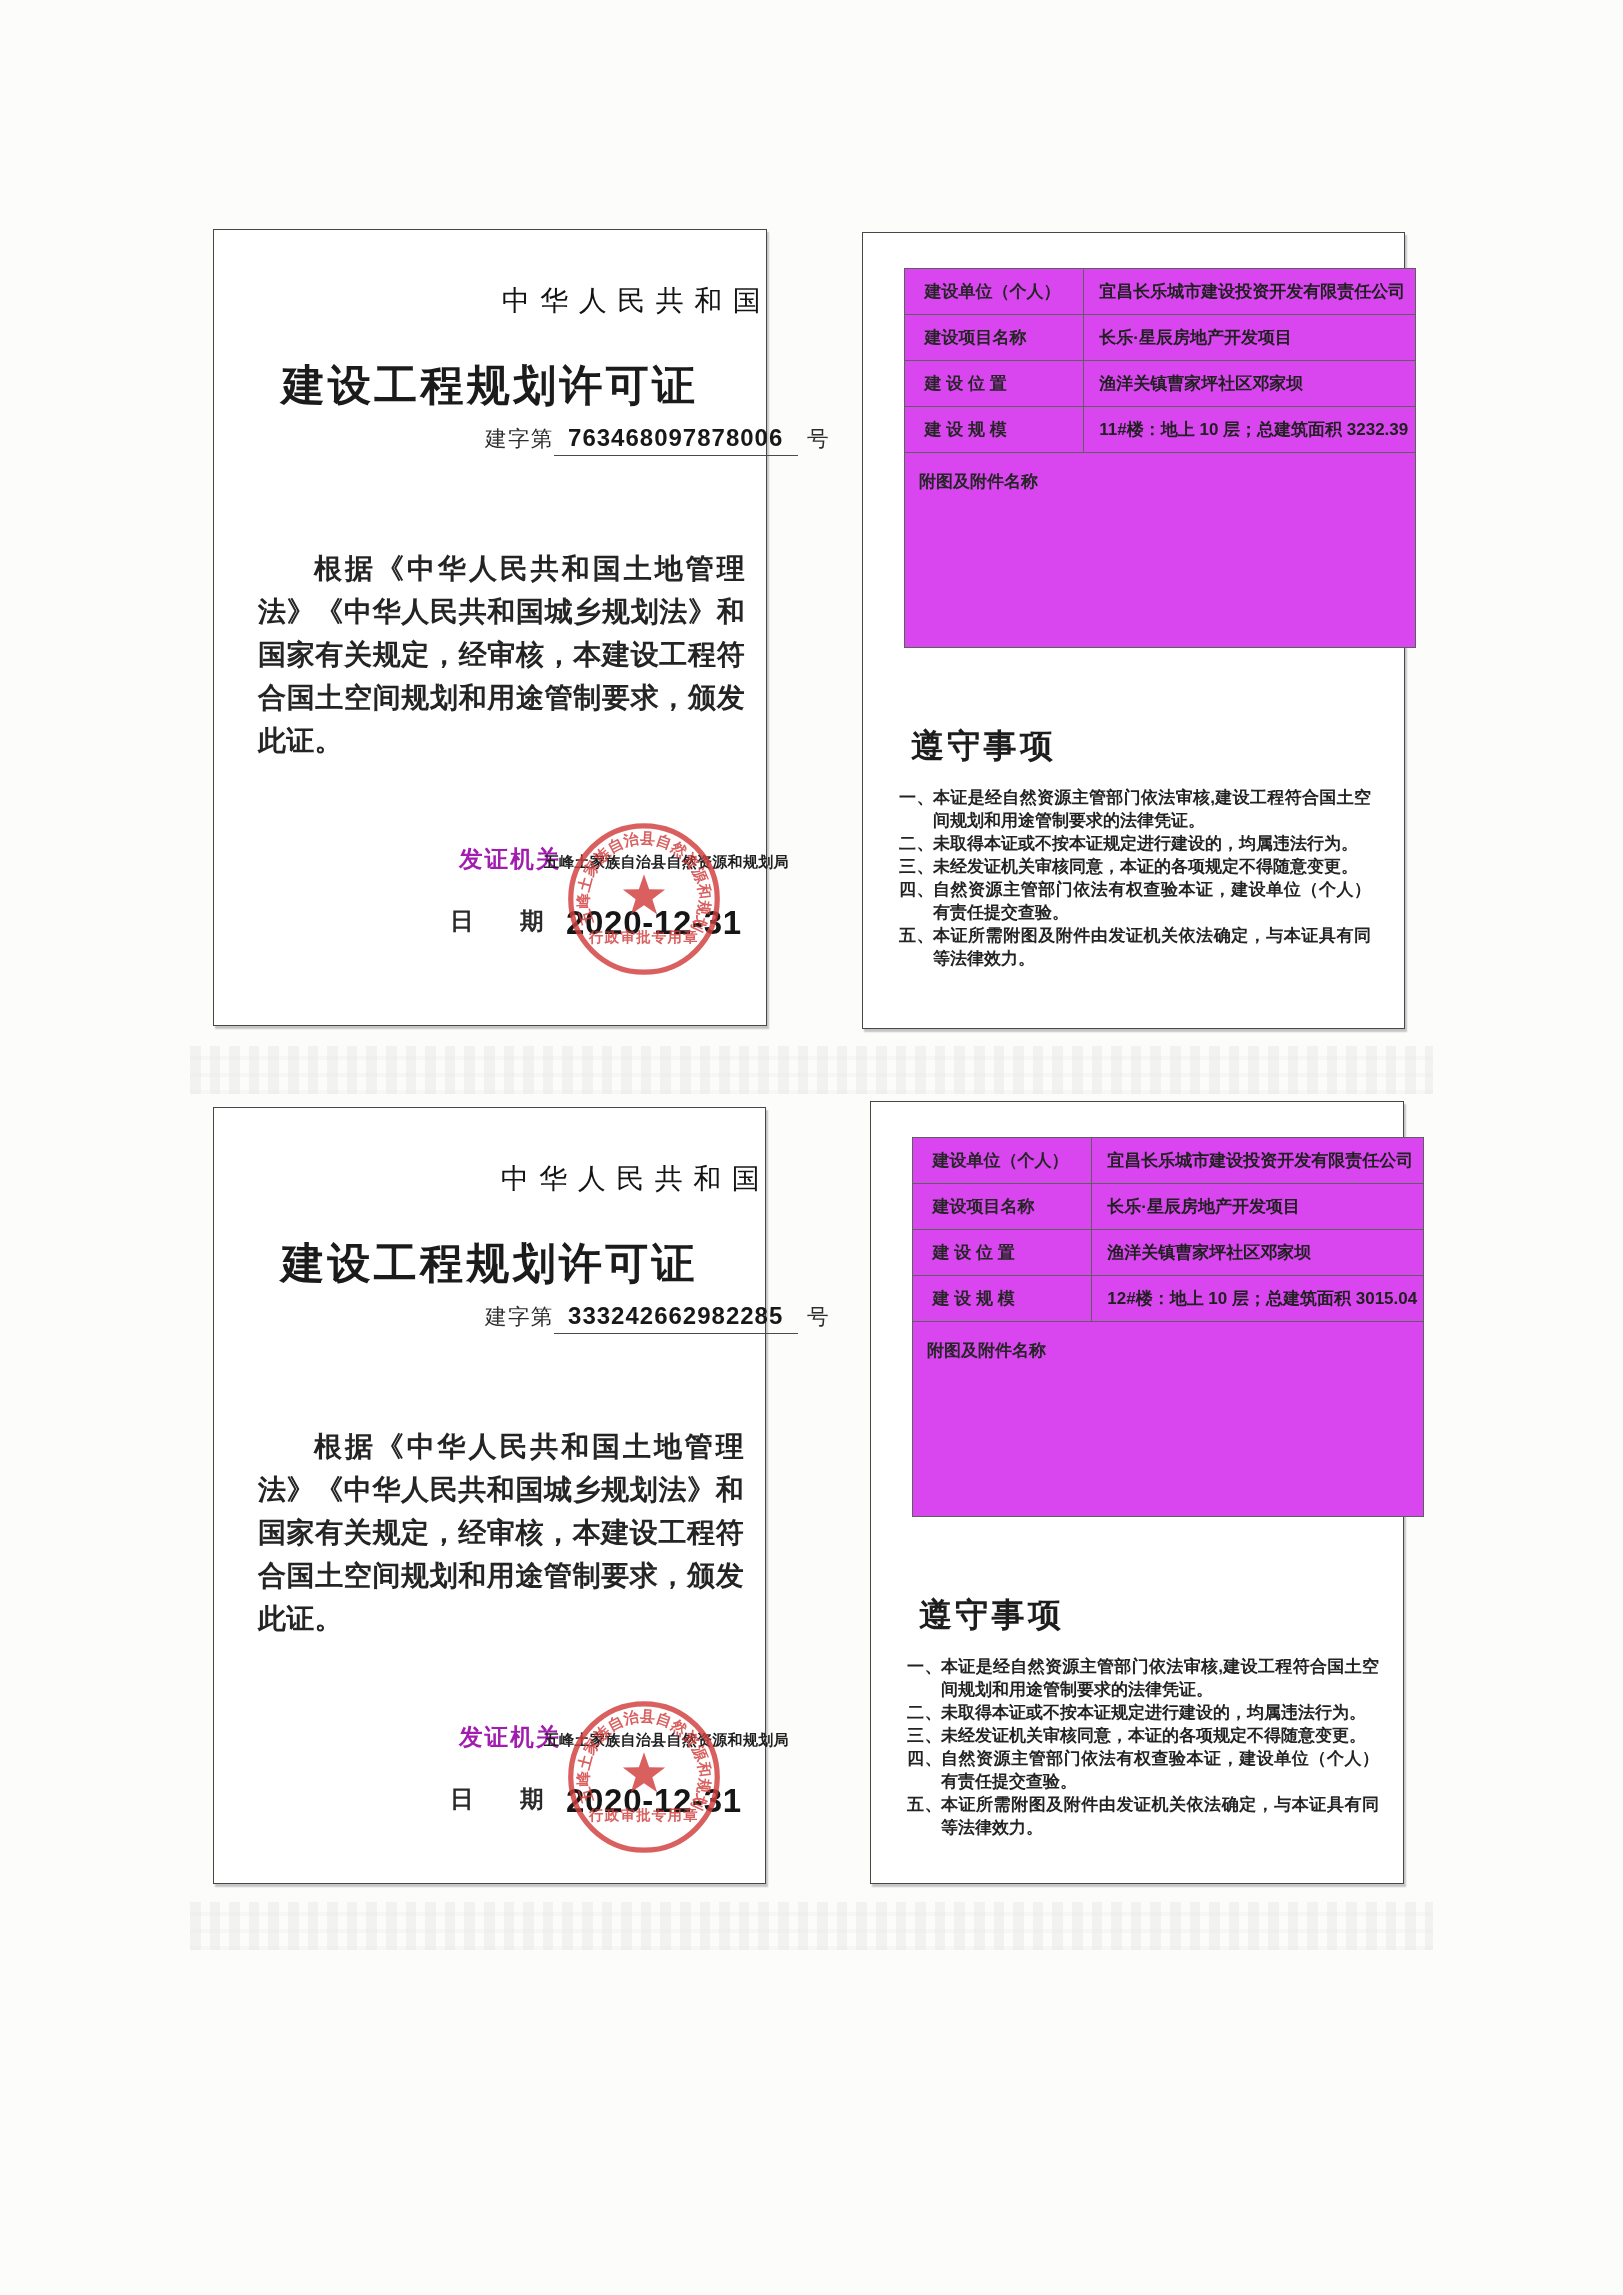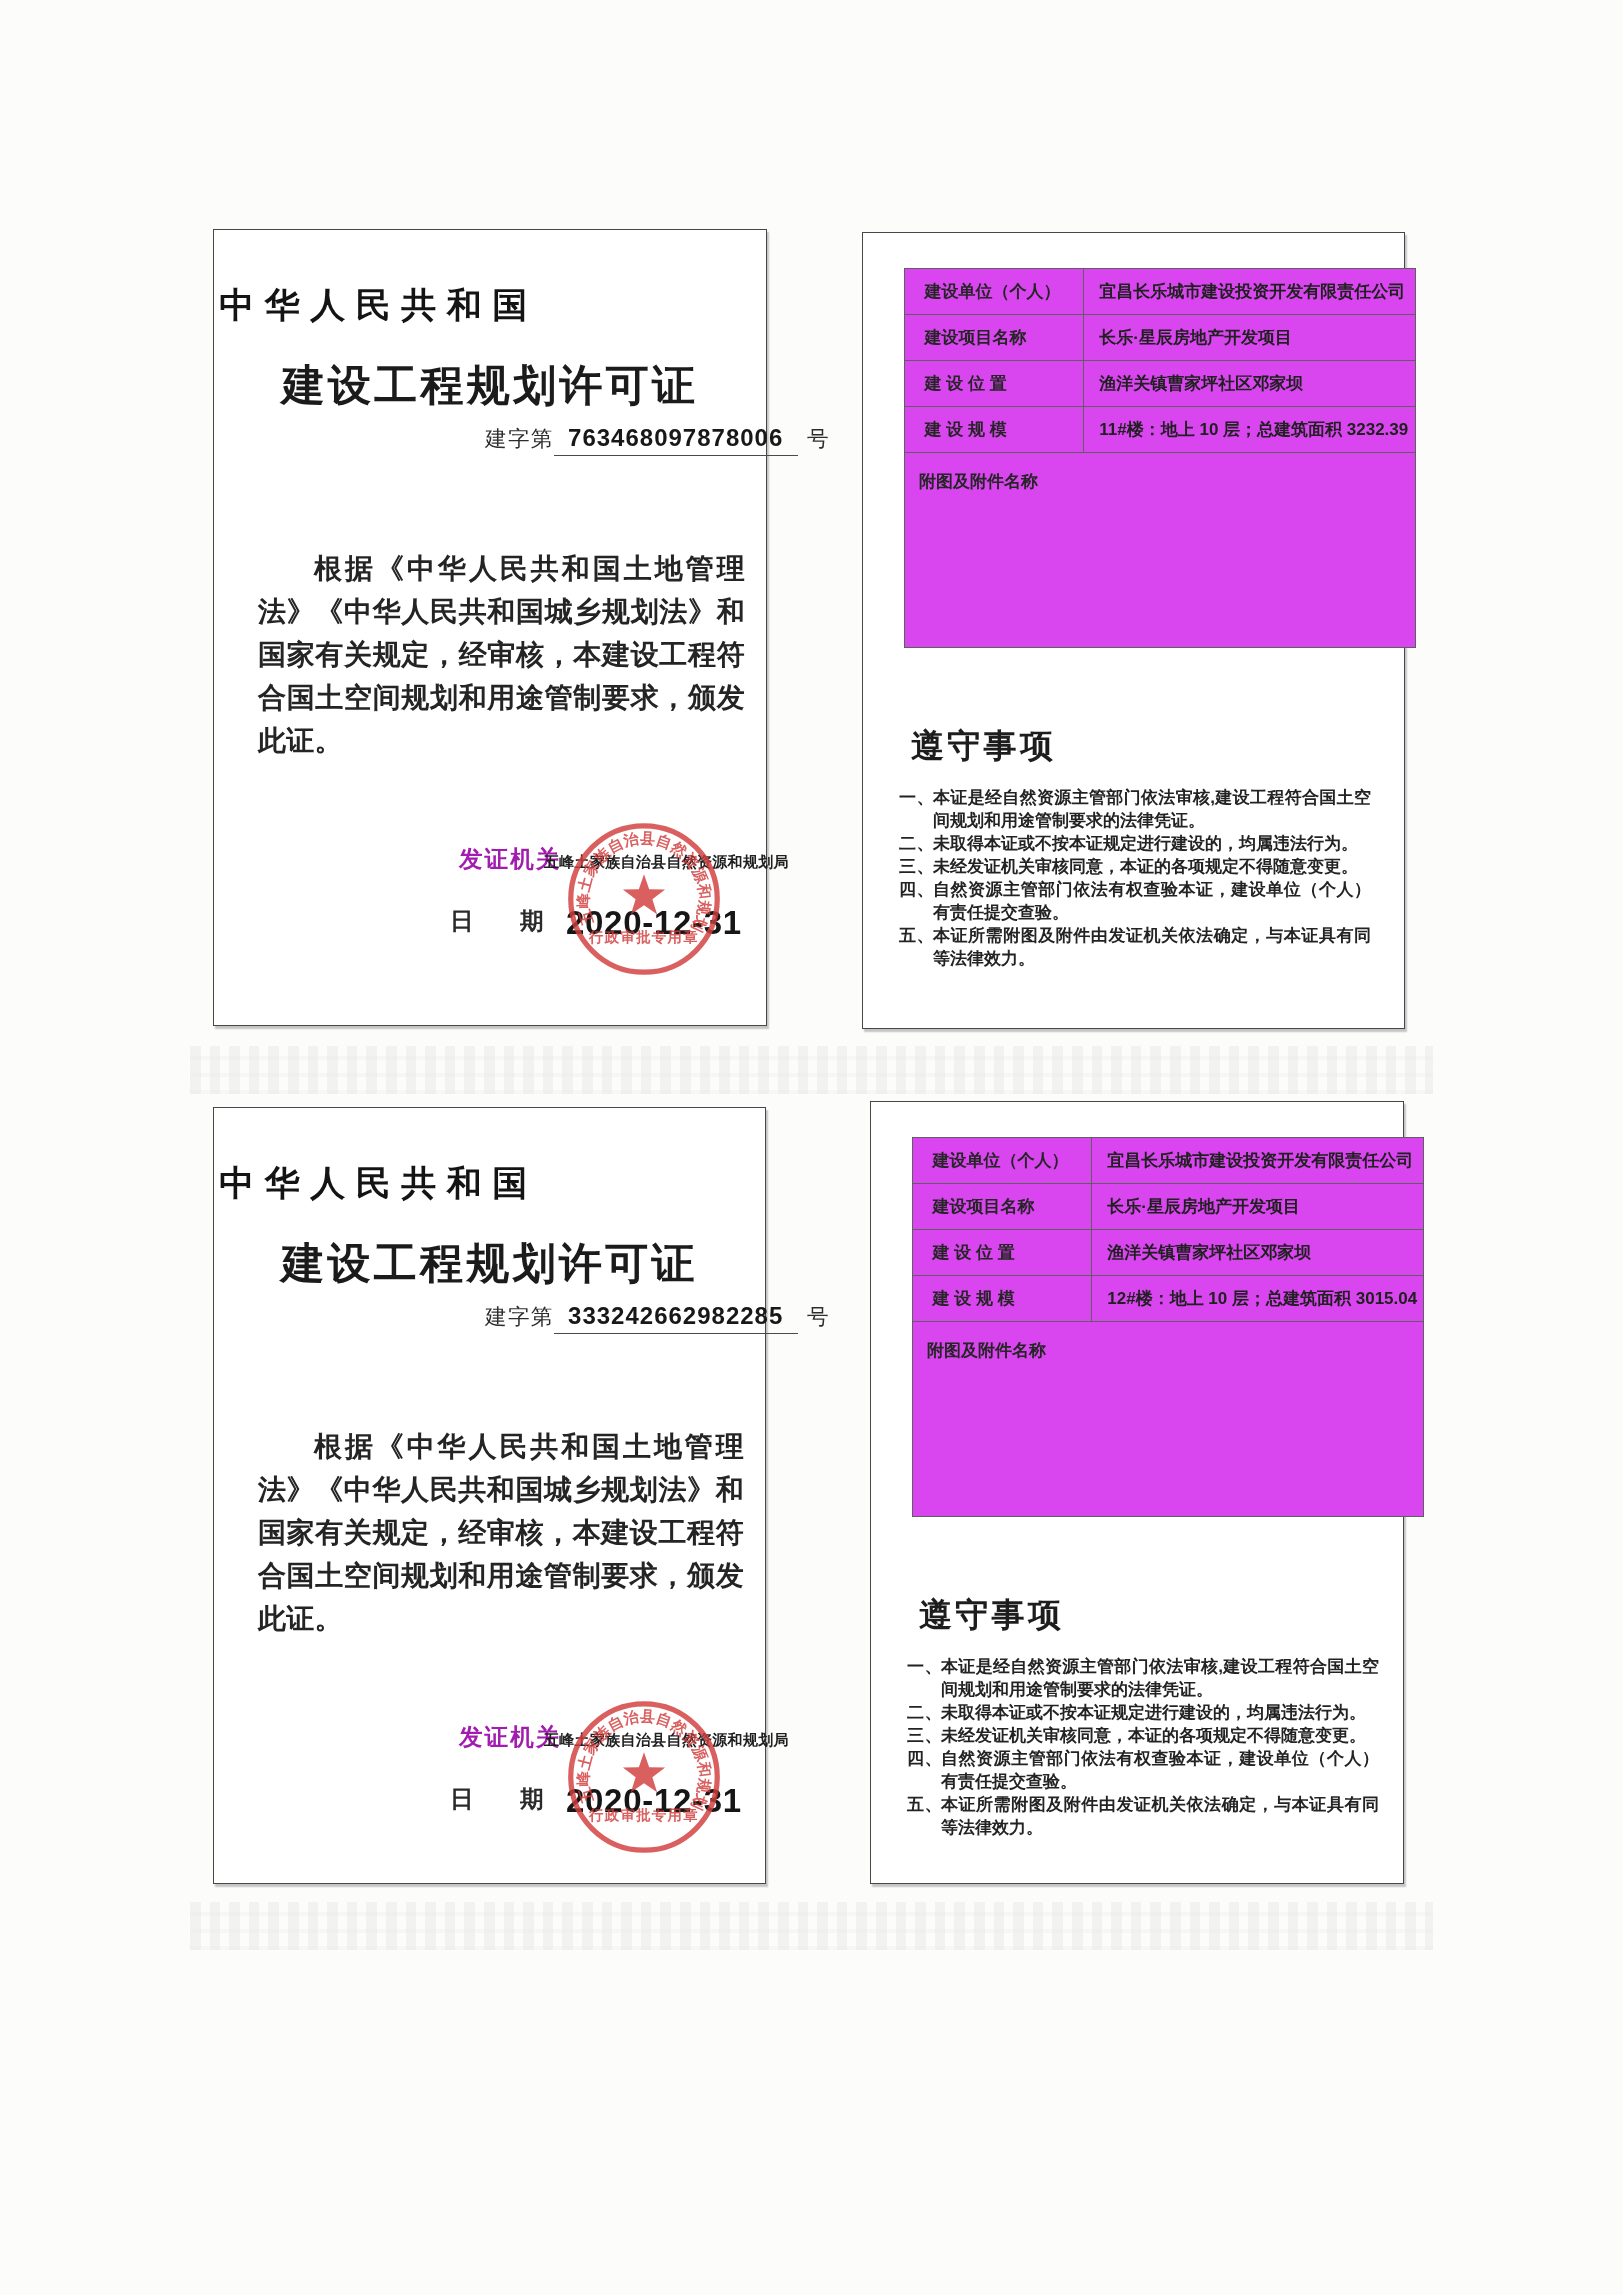--- a/index.html
+++ b/index.html
@@ -25,23 +25,23 @@
   .panel{
     position:absolute;background:#ffffff;
     border:1.6px solid #474747;
     box-shadow:2px 3.3px 1.3px rgba(130,130,130,.45);
     box-sizing:border-box;
   }
 
   
   .c-country{
     position:absolute;top:52px;left:0;width:100%;
-    text-align:left;
+    text-align:right;
     font-family:"DejaVu Serif", serif;
-    font-size:35px;font-weight:700;color:#141414;
+    font-size:28px;font-weight:400;color:#141414;
     letter-spacing:10.5px;margin-left:5.2px;
   }
   .c-title{
     position:absolute;top:127px;left:0;width:100%;
     text-align:center;
     font-size:43px;font-weight:700;color:#1b1b1b;
     letter-spacing:3.3px;
   }
   .c-numline{
     position:absolute;top:194px;left:271px;

